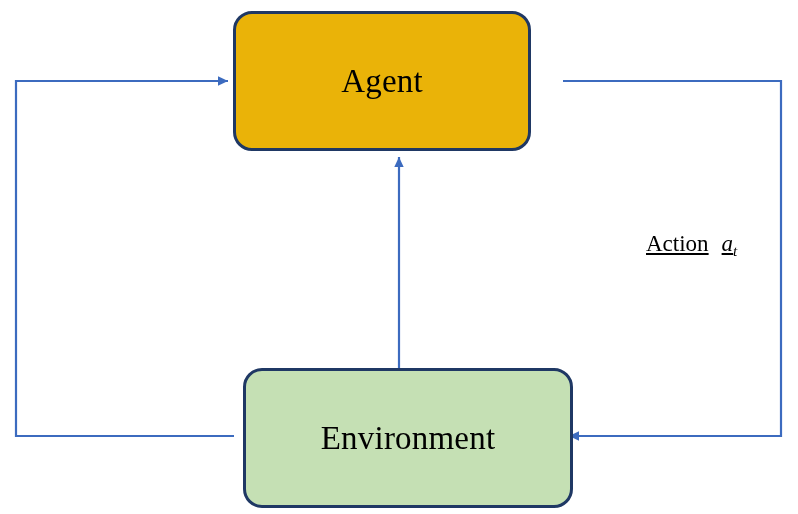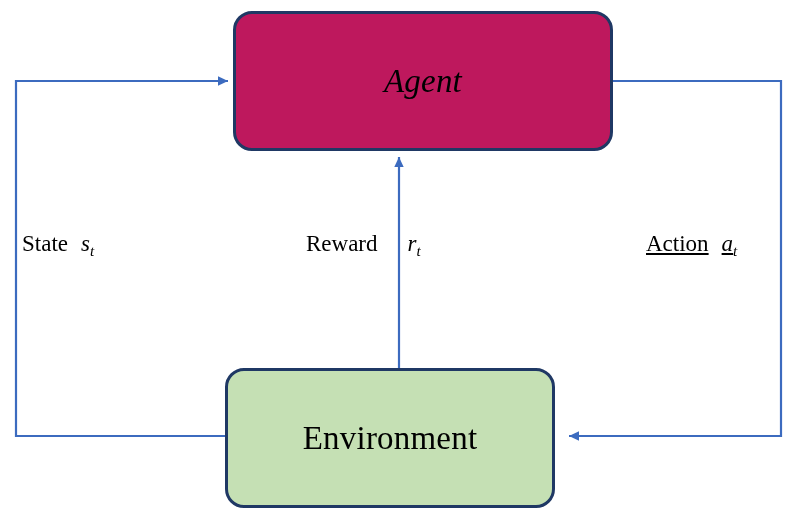--- a/index.html
+++ b/index.html
@@ -36,27 +36,26 @@
   .node-label {
     font-family: "Liberation Serif", "DejaVu Serif", serif;
     font-size: 33px;
     color: #000000;
     line-height: 1;
     letter-spacing: 0.2px;
   }
   #agent-node {
     left: 233px;
     top: 11px;
-    width: 380px;
+    width: 298px;
     height: 140px;
-    background: #be185d;
-    font-style: italic;
+    background: #eab308;
   }
   #environment-node {
-    left: 225px;
+    left: 243px;
     top: 368px;
     width: 330px;
     height: 140px;
     background: #C5E0B4;
   }
   .edge-label {
     position: absolute;
     font-family: "Liberation Serif", "DejaVu Serif", serif;
     font-size: 23px;
     color: #000000;
@@ -105,25 +104,19 @@
   </svg>
 
   <div class="node" id="agent-node">
     <span class="node-label">Agent</span>
   </div>
 
   <div class="node" id="environment-node">
     <span class="node-label">Environment</span>
   </div>
 
-  <div class="edge-label" id="state-label">
-    <span>State</span><span class="gap"></span><span class="sym"><span>s</span><sub>t</sub></span>
-  </div>
 
-  <div class="edge-label" id="reward-label">
-    <span>Reward</span><span class="gap" style="width:30px"></span><span class="sym"><span>r</span><sub>t</sub></span>
-  </div>
 
   <div class="edge-label" id="action-label">
     <span>Action</span><span class="gap"></span><span class="sym"><span>a</span><sub>t</sub></span>
   </div>
 
 </div>
 
 </body></html>

